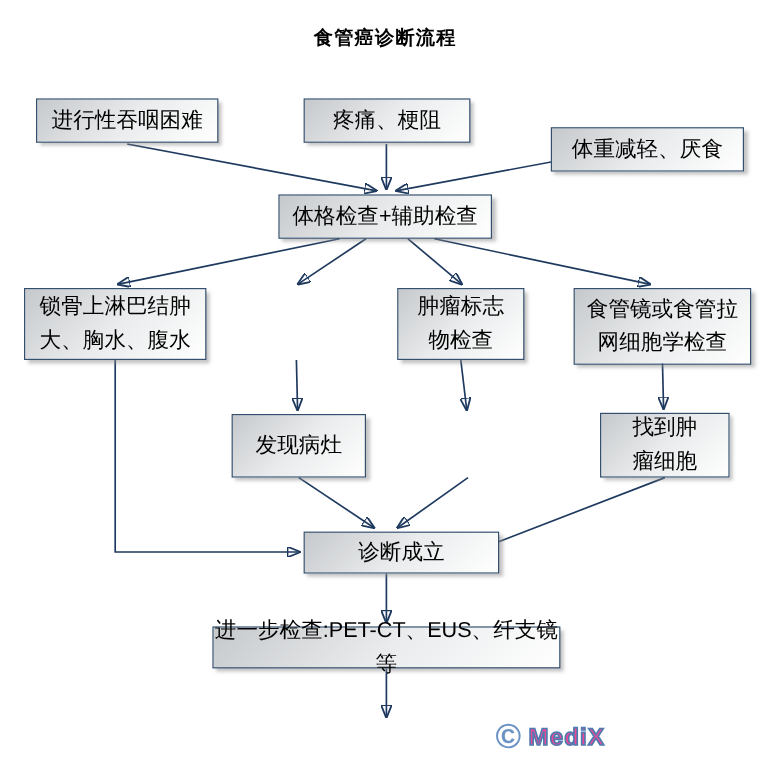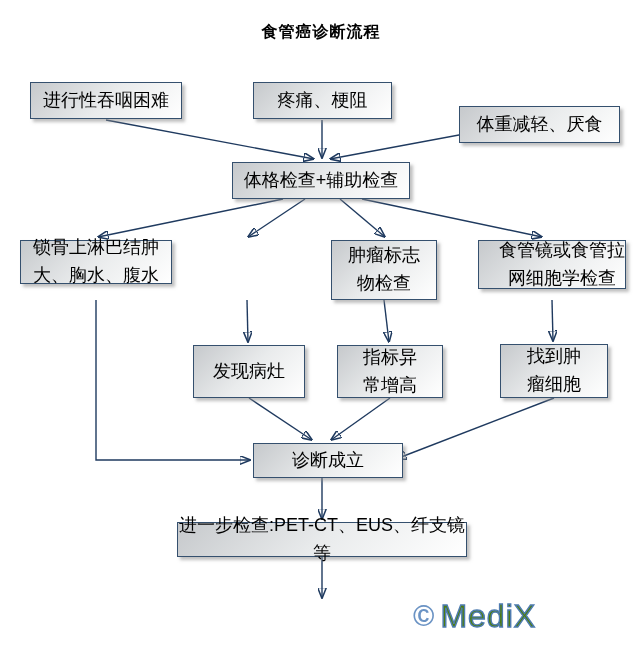--- a/index.html
+++ b/index.html
@@ -55,41 +55,41 @@
     z-index: 5;
   }
   .wm-copy {
     font-size: 29px;
     font-weight: bold;
     color: #6b93c4;
     text-shadow: 0 0 2px #ffffff, 1px 1px 1px #ffffff;
     line-height: 1;
   }
   .wm-brand {
-    font-size: 32px;
-    font-weight: normal;
+    font-size: 20px;
+    font-weight: bold;
     letter-spacing: 1px;
-    color: #4d7c0f;
+    color: #ec4899;
     -webkit-text-stroke: 1.4px #4f7cb0;
     text-shadow: 1px 1px 2px rgba(255,255,255,0.9);
     line-height: 1;
   }
   
   #n-symptom1 { left: 30px;  top: 82px;  width: 152px; height: 37px; }
   #n-symptom2 { left: 253px; top: 82px;  width: 139px; height: 37px; }
   #n-symptom3 { left: 459px; top: 82px;  width: 161px; height: 37px; margin-top: 24px; }
   #n-exam     { left: 232px; top: 162px; width: 178px; height: 37px; }
-  #n-finding1 { left: 20px;  top: 240px; width: 152px; height: 44px; }
+  #n-finding1 { left: 20px;  top: 240px; width: 152px; height: 60px; }
   #n-imaging  { left: 197px; top: 240px; width: 100px; height: 60px; }
   #n-marker   { left: 331px; top: 240px; width: 106px; height: 60px; }
-  #n-scope    { left: 478px; top: 240px; width: 148px; height: 49px; justify-content: flex-end; }
+  #n-scope    { left: 478px; top: 240px; width: 148px; height: 64px; }
   #n-lesion   { left: 193px; top: 345px; width: 112px; height: 53px; }
   #n-elevated { left: 337px; top: 345px; width: 106px; height: 53px; }
   #n-cells    { left: 500px; top: 344px; width: 108px; height: 54px; }
-  #n-diag     { left: 253px; top: 443px; width: 150px; height: 35px; }
+  #n-diag     { left: 253px; top: 443px; width: 163px; height: 35px; }
   #n-further  { left: 177px; top: 522px; width: 290px; height: 35px; text-align: center; }
   #n-final    { left: 176px; top: 601px; width: 290px; height: 35px; }
 </style>
 </head>
 <body>
 
 <div id="canvas">
 
   <div class="page-title">食管癌诊断流程</div>
 
@@ -140,24 +140,20 @@
 物检查</span>
   </div>
   <div class="node" id="n-scope">
     <span>食管镜或食管拉
 网细胞学检查</span>
   </div>
 
   <div class="node" id="n-lesion">
     <span>发现病灶</span>
   </div>
-  <div class="node" id="n-elevated">
-    <span>指标异
-常增高</span>
-  </div>
   <div class="node" id="n-cells">
     <span>找到肿
 瘤细胞</span>
   </div>
 
   <div class="node" id="n-diag">
     <span>诊断成立</span>
   </div>
 
   <div class="node" id="n-further">

